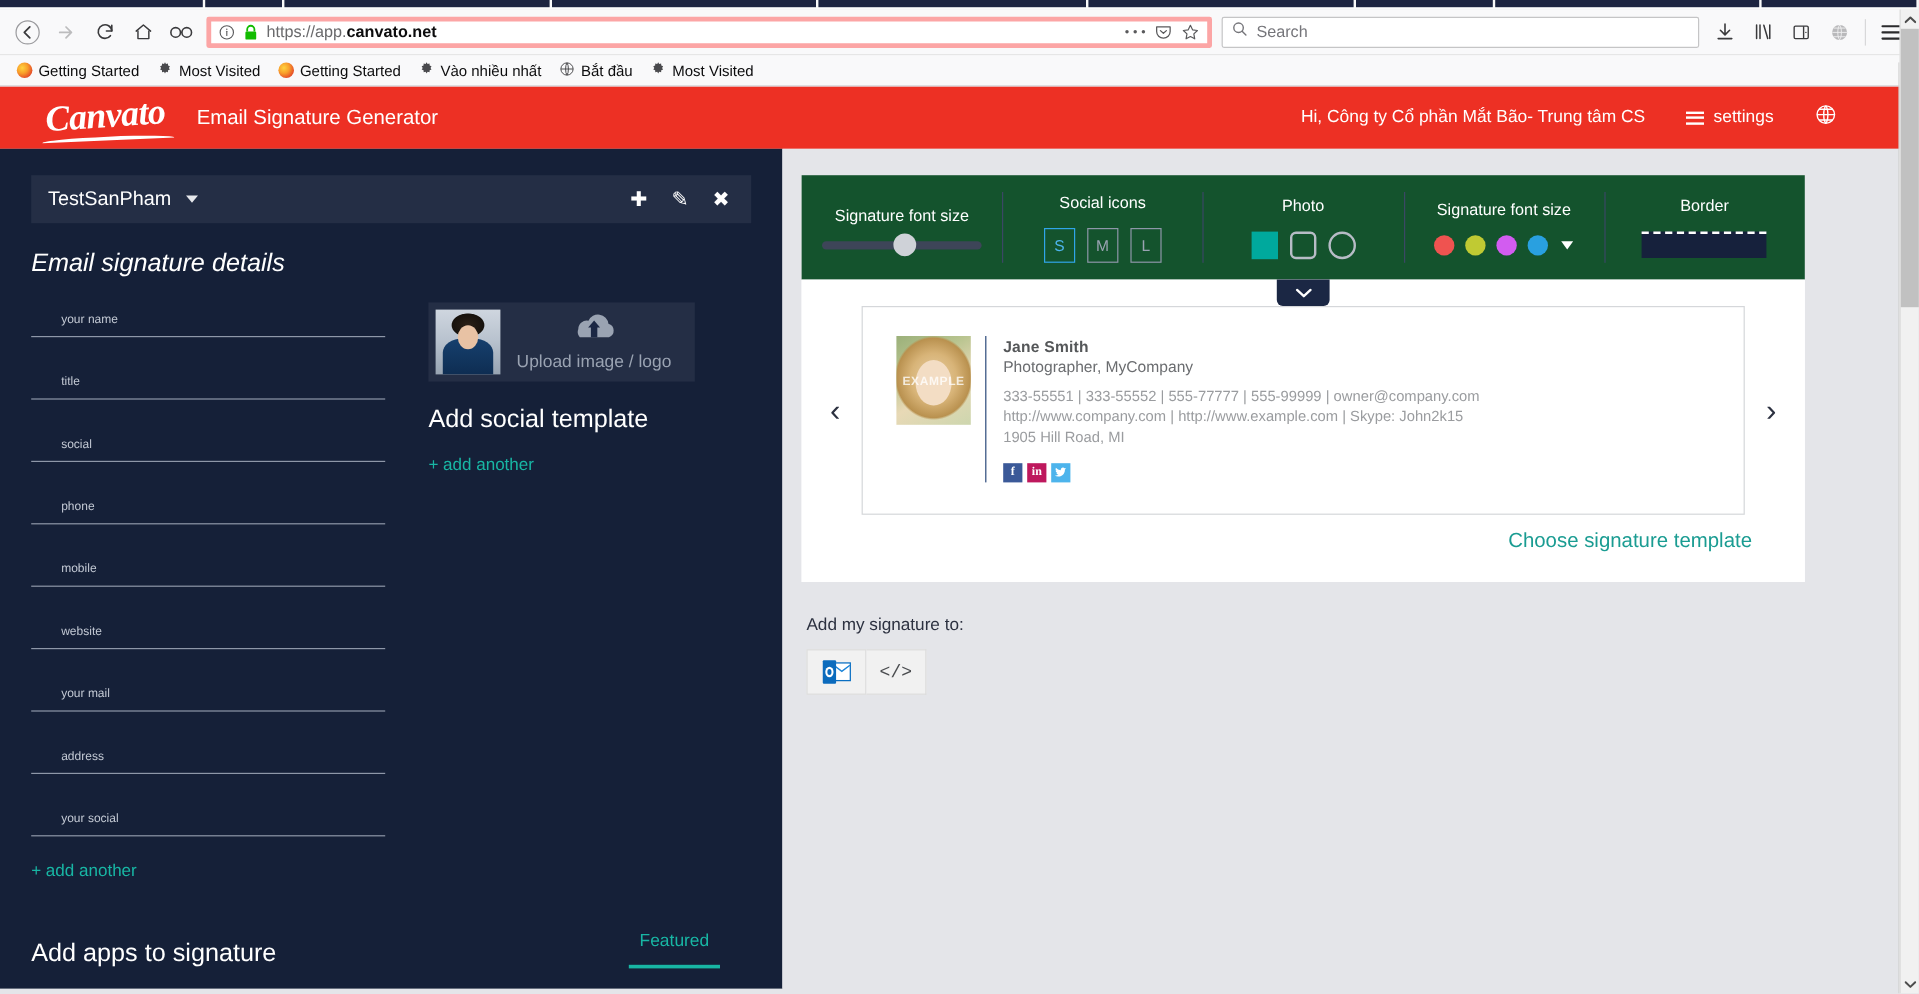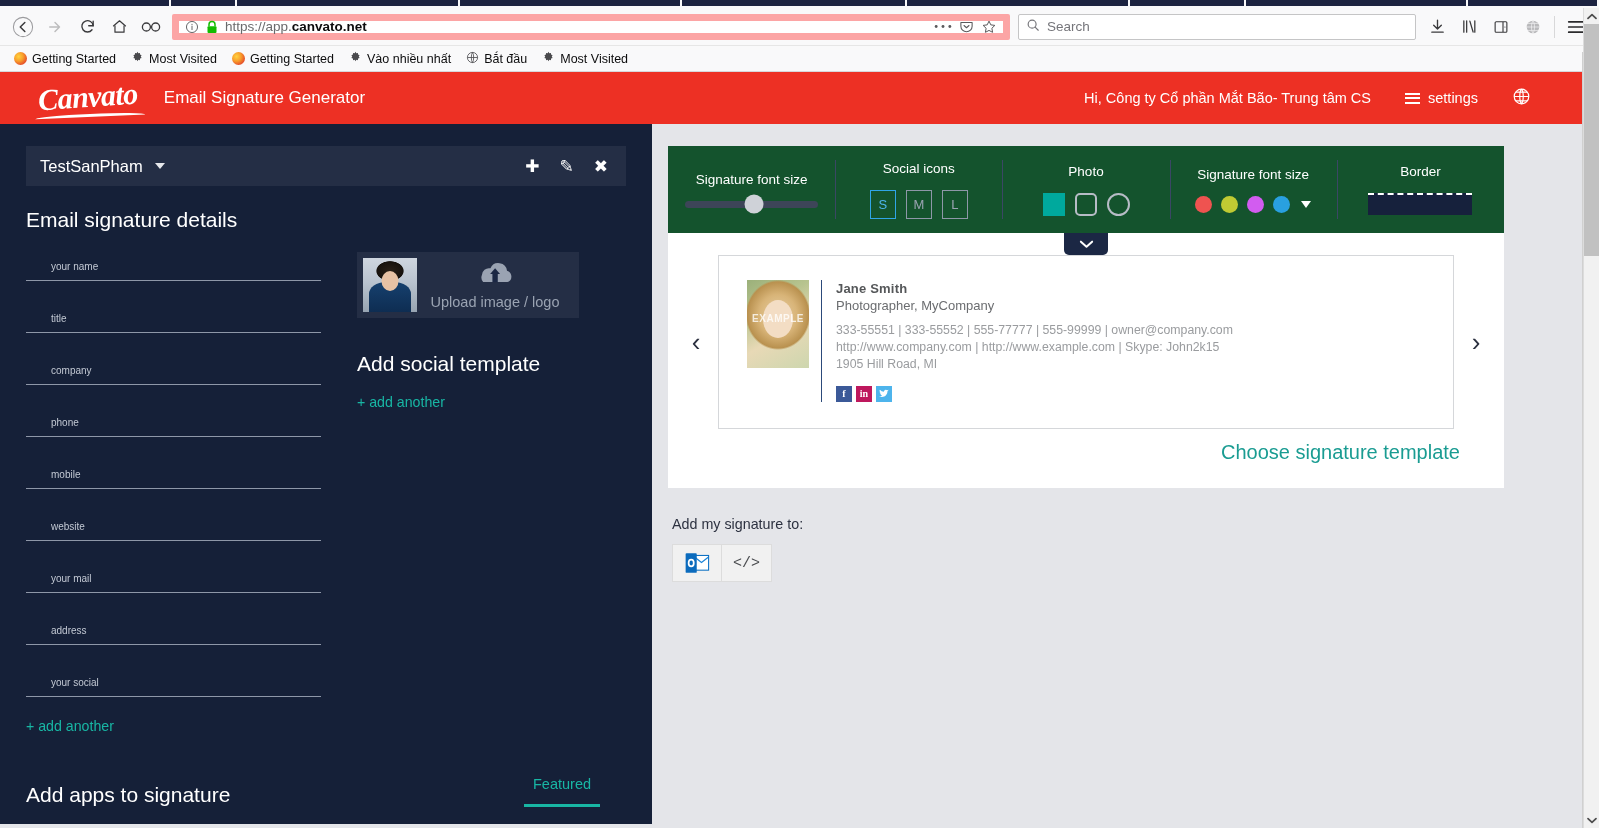--- a/index.html
+++ b/index.html
@@ -26,21 +26,21 @@
   .nav-btn {
     width: 30px; height: 28px;
     display: flex; align-items: center; justify-content: center;
     color: #3a3a3c; flex: none;
   }
   .nav-btn.disabled { color: #bcbcbd; }
   .nav-btn svg { display: block; }
 
   .urlbar {
     flex: 1 1 auto; height: 26px;
-    background: #fff; border: 7px solid #fca5a5; border-radius: 2px;
+    background: #fff; border: 4px solid #fca5a5; border-radius: 2px;
     display: flex; align-items: center; padding: 0 6px; gap: 7px;
     margin: 0 6px 0 4px; min-width: 0;
   }
   .url-text { font-size: 13.5px; color: #6a6a6c; white-space: nowrap; }
   .url-text b { color: #0c0c0d; font-weight: 700; }
   .urlbar .spacer { flex: 1 1 auto; }
   .urlbar .ui-ic { color: #5a5a5c; display: flex; align-items: center; }
 
   .searchbar {
     width: 398px; height: 26px; flex: none;
@@ -120,35 +120,35 @@
   }
   .sigselect .name { color: #fff; font-size: 16.5px; }
   .caret-dn {
     width: 0; height: 0; margin-left: 12px;
     border-left: 5px solid transparent; border-right: 5px solid transparent;
     border-top: 6px solid #e6e8ec;
   }
   .sigselect .acts { margin-left: auto; display: flex; align-items: center; gap: 20px; color: #fff; }
   .sigselect .acts span { font-size: 17px; line-height: 1; display: flex; }
 
-  .sec-title { color: #fff; font-size: 21px; font-weight: 400; margin-bottom: 18px; }
+  .sec-title { color: #fff; font-size: 21px; font-weight: 400; margin-bottom: 18px; font-style: italic; }
 
   .form-cols { display: flex; gap: 36px; }
   .fields { width: 295px; flex: none; }
   .field {
     border-bottom: 1px solid #8e97a8;
     padding: 6px 0 6px 25px; margin-bottom: 21px;
   }
   .field span { color: #c3c9d4; font-size: 10px; }
 
   .right-col { flex: 1 1 auto; padding-top: 2px; }
   .uploadbox {
     width: 222px; height: 66px; background: #242e45;
     display: flex; align-items: center; gap: 0; padding: 6px;
-    margin-bottom: 34px;
+    margin-bottom: 20px;
   }
   .avatar-thumb {
     width: 54px; height: 54px; flex: none;
     background:
       radial-gradient(ellipse 42% 30% at 50% 24%, #2a2017 0%, #17120d 58%, rgba(23,18,13,0) 62%),
       linear-gradient(180deg, #cfd6df 0%, #b9c3cf 46%, #97a4b2 100%);
     position: relative; overflow: hidden;
   }
   .avatar-thumb::after {
     content: ""; position: absolute; left: 6px; right: 6px; bottom: 0; height: 30px;
@@ -232,21 +232,21 @@
     color: #fff;
   }
   .sigrow { display: flex; align-items: center; padding: 0 6px; }
   .arrow { width: 44px; flex: none; text-align: center; font-size: 26px; color: #2c3140; line-height: 1; }
   .sigbox {
     flex: 1 1 auto; border: 1px solid #d5d7da;
     min-height: 174px; padding: 24px 0 0 28px;
   }
   .sigcontent { display: flex; gap: 0; }
   .sig-photo {
-    width: 62px; height: 88px; flex: none; position: relative; overflow: hidden;
+    width: 62px; height: 74px; flex: none; position: relative; overflow: hidden;
     background: linear-gradient(150deg, #9bb07a 0%, #b8c48f 30%, #e8d9b6 60%, #cdd6ae 100%);
   }
   .sig-photo .hair {
     position: absolute; left: -8px; top: 0; width: 78px; height: 76px;
     background: radial-gradient(ellipse 58% 64% at 50% 46%, #e8cfa4 0%, #d8b478 42%, #b9914f 68%, rgba(185,145,79,0) 72%);
   }
   .sig-photo .fc {
     position: absolute; left: 50%; top: 20px; transform: translateX(-50%);
     width: 30px; height: 38px; border-radius: 50%; background: #f3ddc4;
   }
@@ -261,21 +261,21 @@
   .sig-role { font-size: 13px; color: #6b6d70; margin-top: 2px; }
   .sig-line { font-size: 12.3px; color: #9a9c9f; margin-top: 9px; line-height: 1.38; }
   .sig-line.tight { margin-top: 0; }
   .sig-social { display: flex; gap: 4px; margin-top: 13px; }
   .ssq {
     width: 16px; height: 16px; display: flex; align-items: center; justify-content: center;
     color: #fff; font-size: 10px; font-weight: 700;
     font-family: "Liberation Serif", serif;
   }
   .choose-tpl { text-align: right; padding: 12px 44px 10px 0; }
-  .choose-tpl span { color: #1a9c92; font-size: 20px; }
+  .choose-tpl span { color: #1a9c92; font-size: 17px; }
 
   .addto-label { color: #2c3140; font-size: 14.3px; margin: 28px 0 12px 4px; }
   .addto-row { display: flex; margin-left: 4px; }
   .addto-btn {
     width: 50px; height: 38px; background: #f1f1f1; border: 1px solid #dcdcdc;
     display: flex; align-items: center; justify-content: center;
   }
   .addto-btn + .addto-btn { border-left: none; }
   .code-ic { font-size: 15px; color: #4a4c4f; font-family: "Liberation Mono", monospace; }
   .ol-ic { display: flex; }
@@ -505,21 +505,21 @@
             <span>✖</span>
           </span>
         </div>
 
         <div class="sec-title">Email signature details</div>
 
         <div class="form-cols">
           <div class="fields">
             <div class="field"><span>your name</span></div>
             <div class="field"><span>title</span></div>
-            <div class="field"><span>company</span></div>
+            <div class="field"><span>social</span></div>
             <div class="field"><span>phone</span></div>
             <div class="field"><span>mobile</span></div>
             <div class="field"><span>website</span></div>
             <div class="field"><span>your mail</span></div>
             <div class="field"><span>address</span></div>
             <div class="field"><span>your social</span></div>
             <div class="addanother">+ add another</div>
           </div>
 
           <div class="right-col">

